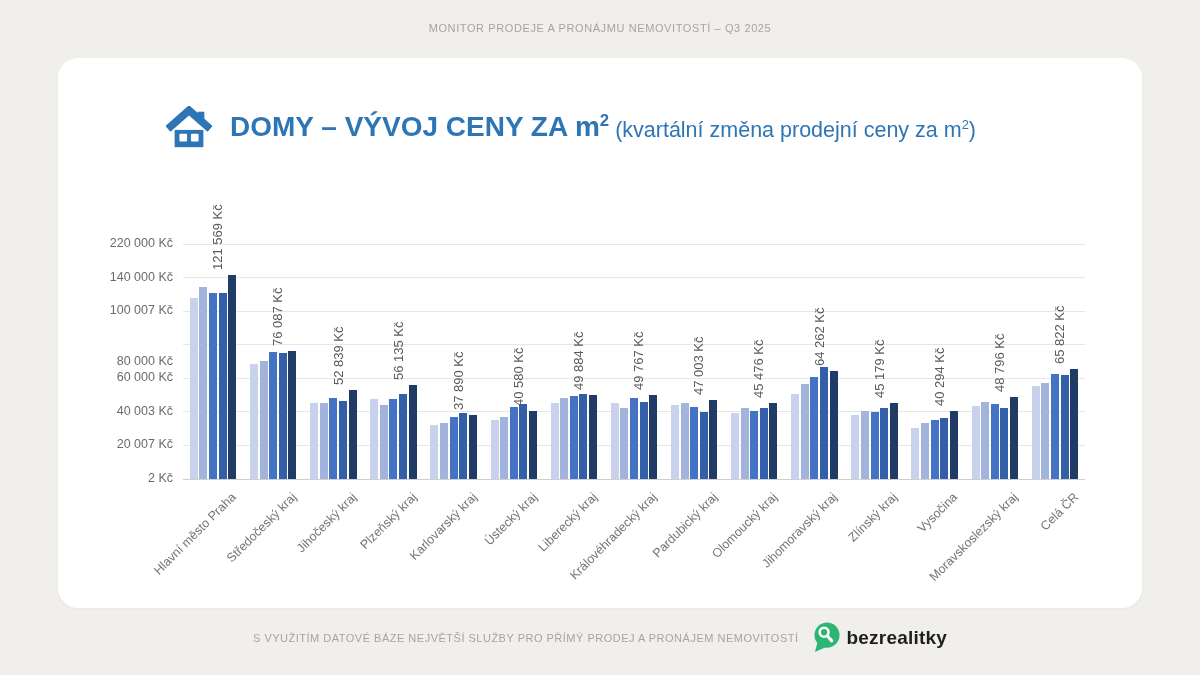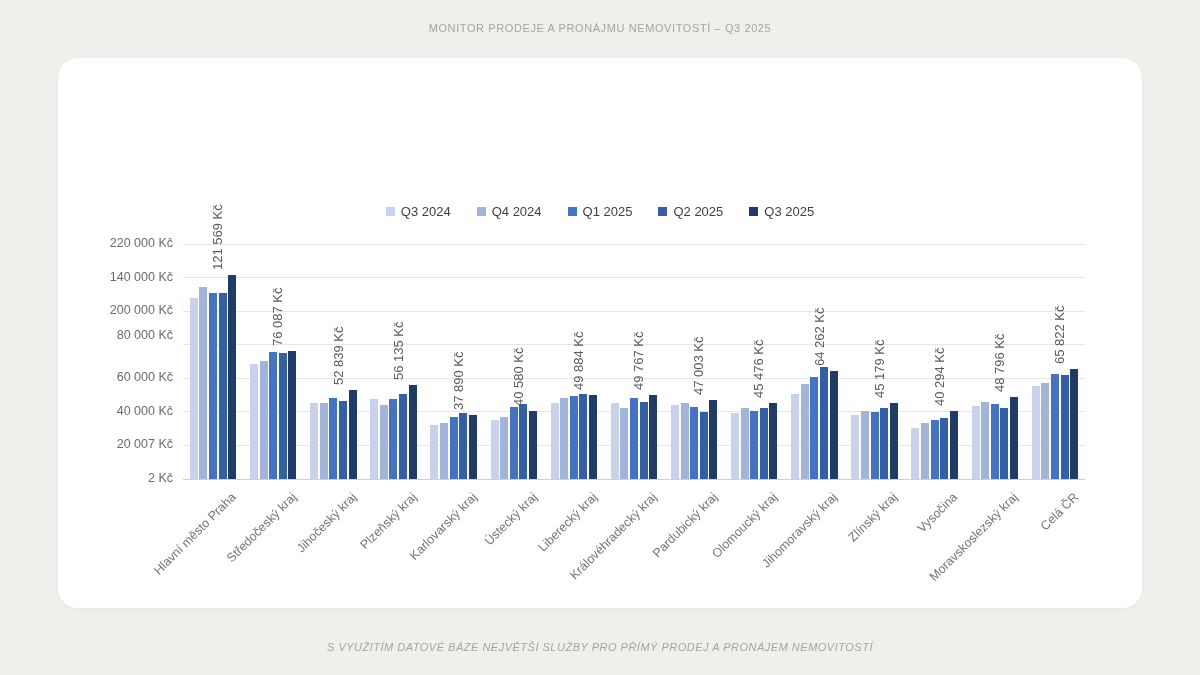--- a/index.html
+++ b/index.html
@@ -48,71 +48,59 @@
     transform-origin:0 100%; transform:rotate(-90deg);
   }
   .xlabel-anchor { position:absolute; width:0; height:0; }
   .xlabel {
     position:absolute; right:0; top:0; white-space:nowrap;
     font-size:12.5px; color:#757575; line-height:14px;
     transform-origin:100% 0; transform:rotate(-45deg);
   }
   .footer {
     position:absolute; left:0; bottom:22px; width:1200px;
-    display:flex; justify-content:center; align-items:center; gap:14px;font-style:italic;
+    display:flex; justify-content:center; align-items:center; gap:14px;
   }
   .footer-text { font-size:11px; letter-spacing:.5px; color:#a7a49e; }
   .brand { display:flex; align-items:center; gap:7px; }
   .pin-icon { width:27px; height:31px; }
   .brand-text { font-size:19px; font-weight:bold; color:#1e1e1c; letter-spacing:.2px; }
 </style>
 </head>
 <body>
 
 <div class="top-banner">MONITOR PRODEJE A PRONÁJMU NEMOVITOSTÍ – Q3 2025</div>
 
 <div class="card">
 
-
-  <div class="legend" id="legend">
-      <div class="legend-item">
-        <div class="legend-swatch" style="background: rgb(201, 210, 236);"></div>
-        <span>Q3 2024</span>
-      </div>
-      <div class="legend-item">
-        <div class="legend-swatch" style="background: rgb(162, 179, 220);"></div>
-        <span>Q4 2024</span>
-      </div>
-      <div class="legend-item">
-        <div class="legend-swatch" style="background: rgb(68, 114, 196);"></div>
-        <span>Q1 2025</span>
-      </div>
-      <div class="legend-item">
-        <div class="legend-swatch" style="background: rgb(51, 95, 169);"></div>
-        <span>Q2 2025</span>
-      </div>
-      <div class="legend-item">
-        <div class="legend-swatch" style="background: rgb(31, 59, 102);"></div>
-        <span>Q3 2025</span>
-      </div>
-    </div>
+  <div class="title-row">
+    <svg class="house-icon" viewBox="0 0 48 44">
+      <rect x="33" y="5" width="7" height="12" fill="#2e75b6"></rect>
+      <path d="M2 23 L24 3.5 L46 23" stroke="#2e75b6" stroke-width="8" fill="none" stroke-linejoin="miter"></path>
+      <rect x="9" y="24" width="30" height="18" fill="#2e75b6"></rect>
+      <rect x="14" y="28" width="8" height="8" rx="1" fill="#ffffff"></rect>
+      <rect x="26" y="28" width="8" height="8" rx="1" fill="#ffffff"></rect>
+    </svg>
+    <h1 class="page-title"><span>DOMY – VÝVOJ CENY ZA m</span><sup>2</sup><span class="subtitle"><span> (kvartální změna prodejní ceny za m</span><sup>2</sup><span>)</span></span></h1>
+  </div>
+
 
   <div class="chart" id="chart">
       <div class="gridline" style="left: 125px; width: 902px; top: 420.5px; background: rgb(207, 207, 205);"></div>
       <div class="y-label" style="left: -25px; top: 413px;">2 Kč</div>
       <div class="gridline" style="left: 125px; width: 902px; top: 386.929px; background: rgb(230, 230, 228);"></div>
       <div class="y-label" style="left: -25px; top: 379.429px;">20 007 Kč</div>
       <div class="gridline" style="left: 125px; width: 902px; top: 353.357px; background: rgb(230, 230, 228);"></div>
-      <div class="y-label" style="left: -25px; top: 345.857px;">40 000 Kč</div>
+      <div class="y-label" style="left: -25px; top: 345.857px;">40 003 Kč</div>
       <div class="gridline" style="left: 125px; width: 902px; top: 319.786px; background: rgb(230, 230, 228);"></div>
       <div class="y-label" style="left: -25px; top: 312.286px;">60 000 Kč</div>
       <div class="gridline" style="left: 125px; width: 902px; top: 286.214px; background: rgb(230, 230, 228);"></div>
-      <div class="y-label" style="left: -25px; top: 270px;">80 000 Kč</div>
+      <div class="y-label" style="left: -25px; top: 296px;">80 000 Kč</div>
       <div class="gridline" style="left: 125px; width: 902px; top: 252.643px; background: rgb(230, 230, 228);"></div>
-      <div class="y-label" style="left: -25px; top: 245.143px;">200 000 Kč</div>
+      <div class="y-label" style="left: -25px; top: 245.143px;">100 007 Kč</div>
       <div class="gridline" style="left: 125px; width: 902px; top: 219.071px; background: rgb(230, 230, 228);"></div>
       <div class="y-label" style="left: -25px; top: 211.571px;">140 000 Kč</div>
       <div class="gridline" style="left: 125px; width: 902px; top: 185.5px; background: rgb(230, 230, 228);"></div>
       <div class="y-label" style="left: -25px; top: 178px;">220 000 Kč</div>
       <div class="bar" style="left: 131.867px; width: 8px; top: 240.05px; height: 180.95px; background: rgb(201, 210, 236);"></div>
       <div class="bar" style="left: 141.467px; width: 8px; top: 229.139px; height: 191.861px; background: rgb(162, 179, 220);"></div>
       <div class="bar" style="left: 151.067px; width: 8px; top: 235.182px; height: 185.818px; background: rgb(68, 114, 196);"></div>
       <div class="bar" style="left: 160.667px; width: 8px; top: 235.35px; height: 185.65px; background: rgb(51, 95, 169);"></div>
       <div class="bar" style="left: 170.267px; width: 8px; top: 216.938px; height: 204.062px; background: rgb(31, 59, 102);"></div>
       <div class="vlabel-anchor" style="left: 167.267px; top: 211.938px;">
@@ -274,13 +262,22 @@
       </div>
       <div class="xlabel-anchor" style="left: 1012.93px; top: 432px;">
         <span class="xlabel">Celá ČR</span>
       </div>
     </div>
 
 </div>
 
 <div class="footer">
   <span class="footer-text">S VYUŽITÍM DATOVÉ BÁZE NEJVĚTŠÍ SLUŽBY PRO PŘÍMÝ PRODEJ A PRONÁJEM NEMOVITOSTÍ</span>
+  <span class="brand">
+    <svg class="pin-icon" viewBox="0 0 28 32">
+      <circle cx="14.5" cy="13.5" r="13" fill="#2cb573"></circle>
+      <path d="M5 20 L2 31 L13 26 Z" fill="#2cb573"></path>
+      <circle cx="11.5" cy="10.5" r="4.6" fill="none" stroke="#ffffff" stroke-width="2.6"></circle>
+      <line x1="15" y1="14.5" x2="19.5" y2="19.5" stroke="#ffffff" stroke-width="3.2" stroke-linecap="round"></line>
+    </svg>
+    <span class="brand-text">bezrealitky</span>
+  </span>
 </div>
 
 </body></html>

